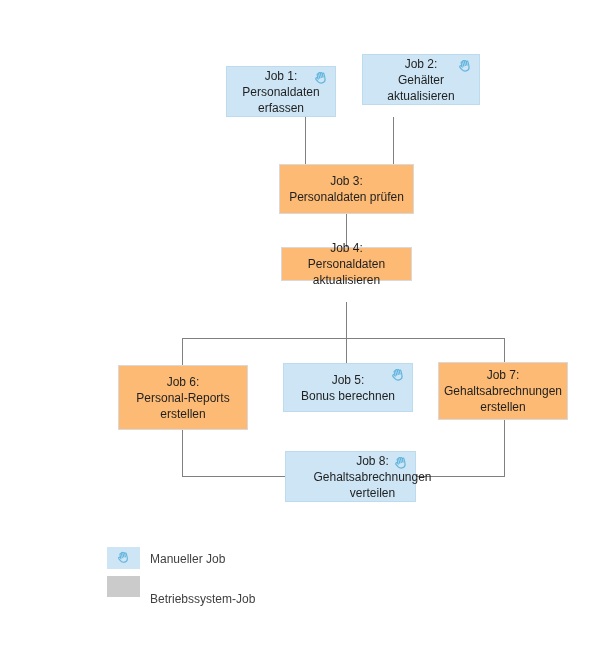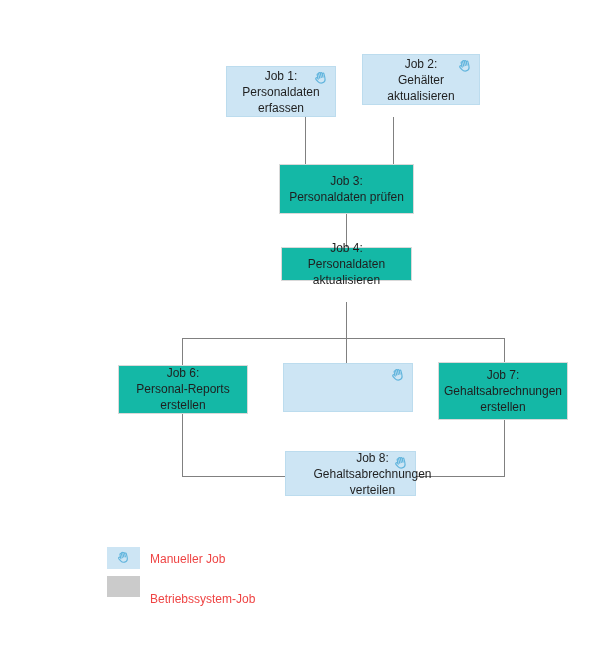--- a/index.html
+++ b/index.html
@@ -20,30 +20,30 @@
     display: flex;
     align-items: center;
     justify-content: center;
     text-align: center;
     font-size: 12px;
     line-height: 16px;
     white-space: pre-line;
     color: #1f1f1f;
   }
   .node.manual { background: #cde5f4; border: 1px solid #bcdcEE; }
-  .node.system { background: #14b8a6; border: 1px solid #d9d9d9; }
+  .node.system { background: #fdba74; border: 1px solid #d9d9d9; }
 
   .n1 { left: 186px; top: 66px;  width: 110px; height: 51px; }
   .n2 { left: 322px; top: 54px;  width: 118px; height: 51px; }
   .n3 { left: 239px; top: 164px; width: 135px; height: 50px; }
   .n4 { left: 241px; top: 247px; width: 131px; height: 34px; }
-  .n6 { left: 78px;  top: 365px; width: 130px; height: 49px; align-items: flex-end; }
+  .n6 { left: 78px;  top: 365px; width: 130px; height: 65px; }
   .n5 { left: 243px; top: 363px; width: 130px; height: 49px; }
   .n7 { left: 398px; top: 362px; width: 130px; height: 58px; }
-  .n8 { left: 245px; top: 451px; width: 131px; height: 45px; padding-left: 44px; }
+  .n8 { left: 245px; top: 451px; width: 131px; height: 51px; padding-left: 44px; }
 
   .hand {
     position: absolute;
     top: 3px; right: 5px;
     width: 17px; height: 17px;
   }
 
   
   .vline, .hline { position: absolute; background: #808080; }
   .vline { width: 1px; }
@@ -70,21 +70,21 @@
     box-sizing: border-box;
   }
   .legend-swatch.manual { top: 547px; height: 22px; background: #cde5f4; }
   .legend-swatch.system { top: 576px; height: 21px; background: #cbcbcb; }
   .legend-swatch .hand { position: static; width: 16px; height: 16px; }
   .legend-label {
     position: absolute;
     left: 110px;
     font-size: 12px;
     line-height: 14px;
-    color: #ef4444;
+    color: #404040;
   }
   .legend-label.manual { top: 552px; }
   .legend-label.system { top: 592px; }
 </style>
 </head>
 <body>
 
 <div class="canvas">
 
   <div class="vline c1"></div>
@@ -133,20 +133,22 @@
 aktualisieren</span>
   </div>
 
   <div class="node system n6">
     <span>Job 6:
 Personal-Reports
 erstellen</span>
   </div>
 
   <div class="node manual n5">
+    <span>Job 5:
+Bonus berechnen</span>
     <svg class="hand" viewBox="0 0 20 20">
       <g fill="none" stroke="#62b5dd" stroke-width="1.4" stroke-linecap="round" stroke-linejoin="round" transform="rotate(-14 10 10)">
         <path d="M6.1 9.8V4.6a1 1 0 0 1 2 0V9M8.1 9V3.6a1 1 0 0 1 2 0v5.2M10.1 8.8V4.2a1 1 0 0 1 2 0V9M12.1 9V5.4a1 1 0 0 1 2 0v4.2c0 3.6-1.8 5.6-4.6 5.6-2.2 0-3.4-.9-4.4-2.7l-1.6-2.9c-.4-.8-.2-1.5.4-1.9.6-.3 1.3-.1 1.7.6l.5.9"></path>
       </g>
     </svg>
   </div>
 
   <div class="node system n7">
     <span>Job 7:
 Gehaltsabrechnungen

